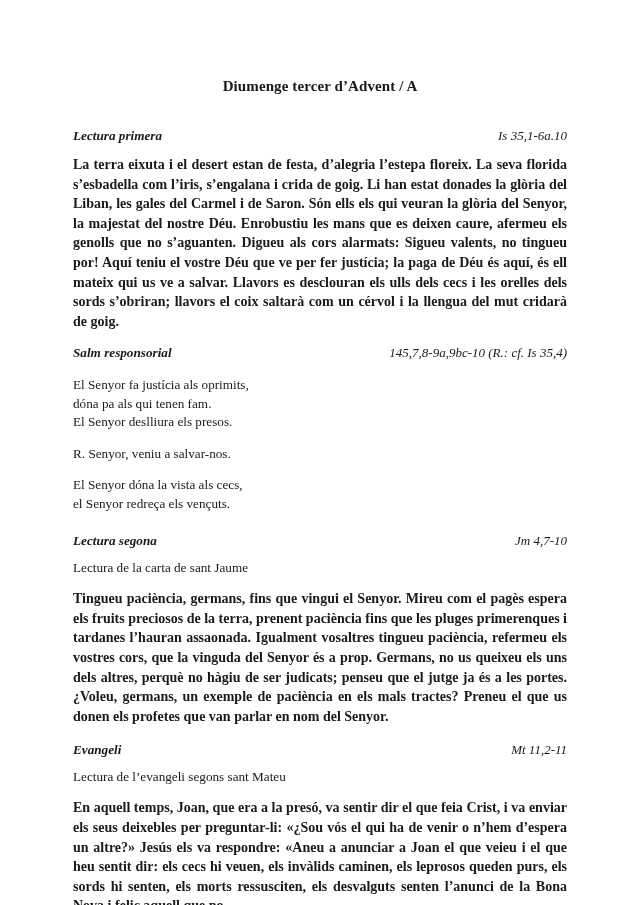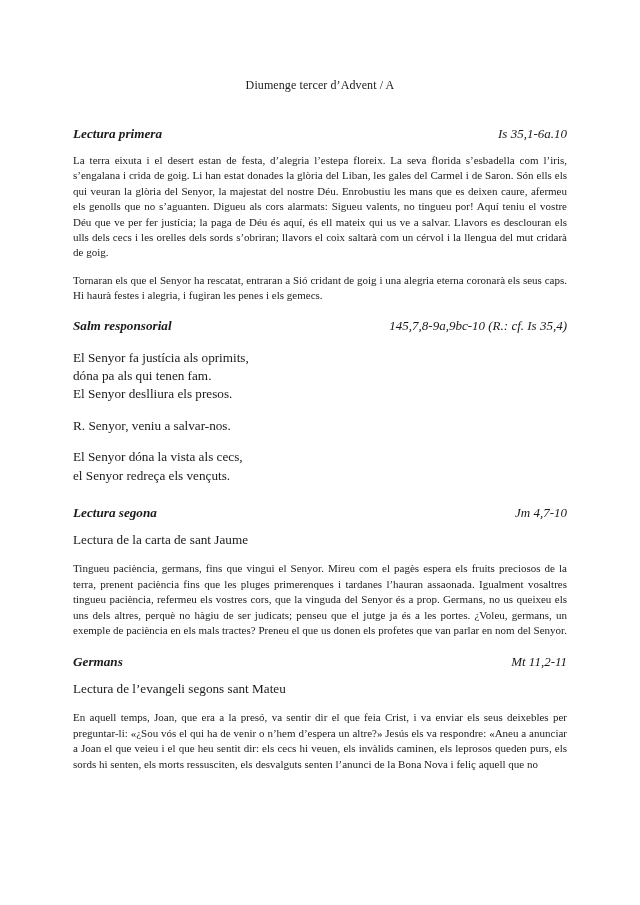--- a/index.html
+++ b/index.html
@@ -25,22 +25,22 @@
   .content {
     position: absolute;
     left: 73px;
     top: 78px;
     width: 494px;
   }
 
   
   .doc-title {
     text-align: center;
-    font-weight: normal;
-    font-size: 12px;
+    font-weight: bold;
+    font-size: 15px;
     letter-spacing: 0.1px;
     margin: 0 0 33px 0;
   }
 
   
   .section-head {
     display: flex;
     justify-content: space-between;
     align-items: baseline;
     margin: 0 0 11px 0;
@@ -57,26 +57,27 @@
   }
 
   
   .intro-line {
     font-size: 13.2px;
     margin: 0 0 13px 0;
   }
 
   
   .body-par {
-    font-size: 11px;
+    font-size: 14px;
     line-height: 1.40;
     text-align: justify;
     text-justify: inter-word;
     margin: 0 0 12px 0;
     hyphens: none;
+    font-weight: bold;
   }
   .body-par:last-child { margin-bottom: 0; }
 
   
   .psalm {
     display: flex;
     margin: 0 0 20px 0;
     gap: 13px;
   }
   .psalm-col {
@@ -98,21 +99,20 @@
   <div class="content">
 
     <div class="doc-title">Diumenge tercer d’Advent / A</div>
 
     <div class="section">
       <div class="section-head">
         <span class="label">Lectura primera</span>
         <span class="ref">Is 35,1-6a.10</span>
       </div>
       <p class="body-par">La terra eixuta i el desert estan de festa, d’alegria l’estepa floreix. La seva florida s’esbadella com l’iris, s’engalana i crida de goig. Li han estat donades la glòria del Liban, les gales del Carmel i de Saron. Són ells els qui veuran la glòria del Senyor, la majestat del nostre Déu. Enrobustiu les mans que es deixen caure, afermeu els genolls que no s’aguanten. Digueu als cors alarmats: Sigueu valents, no tingueu por! Aquí teniu el vostre Déu que ve per fer justícia; la paga de Déu és aquí, és ell mateix qui us ve a salvar. Llavors es desclouran els ulls dels cecs i les orelles dels sords s’obriran; llavors el coix saltarà com un cérvol i la llengua del mut cridarà de goig.</p>
-      <p class="body-par">Tornaran els que el Senyor ha rescatat, entraran a Sió cridant de goig i una alegria eterna coronarà els seus caps. Hi haurà festes i alegria, i fugiran les penes i els gemecs.</p>
     </div>
 
     <div class="section">
       <div class="section-head" style="margin-top:14px;margin-bottom:15px;gap:16px;">
         <span class="label">Salm responsorial</span>
         <span class="ref">145,7,8-9a,9bc-10 (R.: cf. Is 35,4)</span>
       </div>
 
       <div class="psalm">
         <div class="psalm-col left">
@@ -130,21 +130,21 @@
       <div class="section-head">
         <span class="label">Lectura segona</span>
         <span class="ref">Jm 4,7-10</span>
       </div>
       <div class="intro-line">Lectura de la carta de sant Jaume</div>
       <p class="body-par">Tingueu paciència, germans, fins que vingui el Senyor. Mireu com el pagès espera els fruits preciosos de la terra, prenent paciència fins que les pluges primerenques i tardanes l’hauran assaonada. Igualment vosaltres tingueu paciència, refermeu els vostres cors, que la vinguda del Senyor és a prop. Germans, no us queixeu els uns dels altres, perquè no hàgiu de ser judicats; penseu que el jutge ja és a les portes. ¿Voleu, germans, un exemple de paciència en els mals tractes? Preneu el que us donen els profetes que van parlar en nom del Senyor.</p>
     </div>
 
     <div class="section">
       <div class="section-head" style="margin-top:16px;">
-        <span class="label">Germans</span>
+        <span class="label">Evangeli</span>
         <span class="ref">Mt 11,2-11</span>
       </div>
       <div class="intro-line">Lectura de l’evangeli segons sant Mateu</div>
       <p class="body-par">En aquell temps, Joan, que era a la presó, va sentir dir el que feia Crist, i va enviar els seus deixebles per preguntar-li: «¿Sou vós el qui ha de venir o n’hem d’espera un altre?» Jesús els va respondre: «Aneu a anunciar a Joan el que veieu i el que heu sentit dir: els cecs hi veuen, els invàlids caminen, els leprosos queden purs, els sords hi senten, els morts ressusciten, els desvalguts senten l’anunci de la Bona Nova i feliç aquell que no</p>
     </div>
 
   </div>
 </div>
 
 </body></html>

